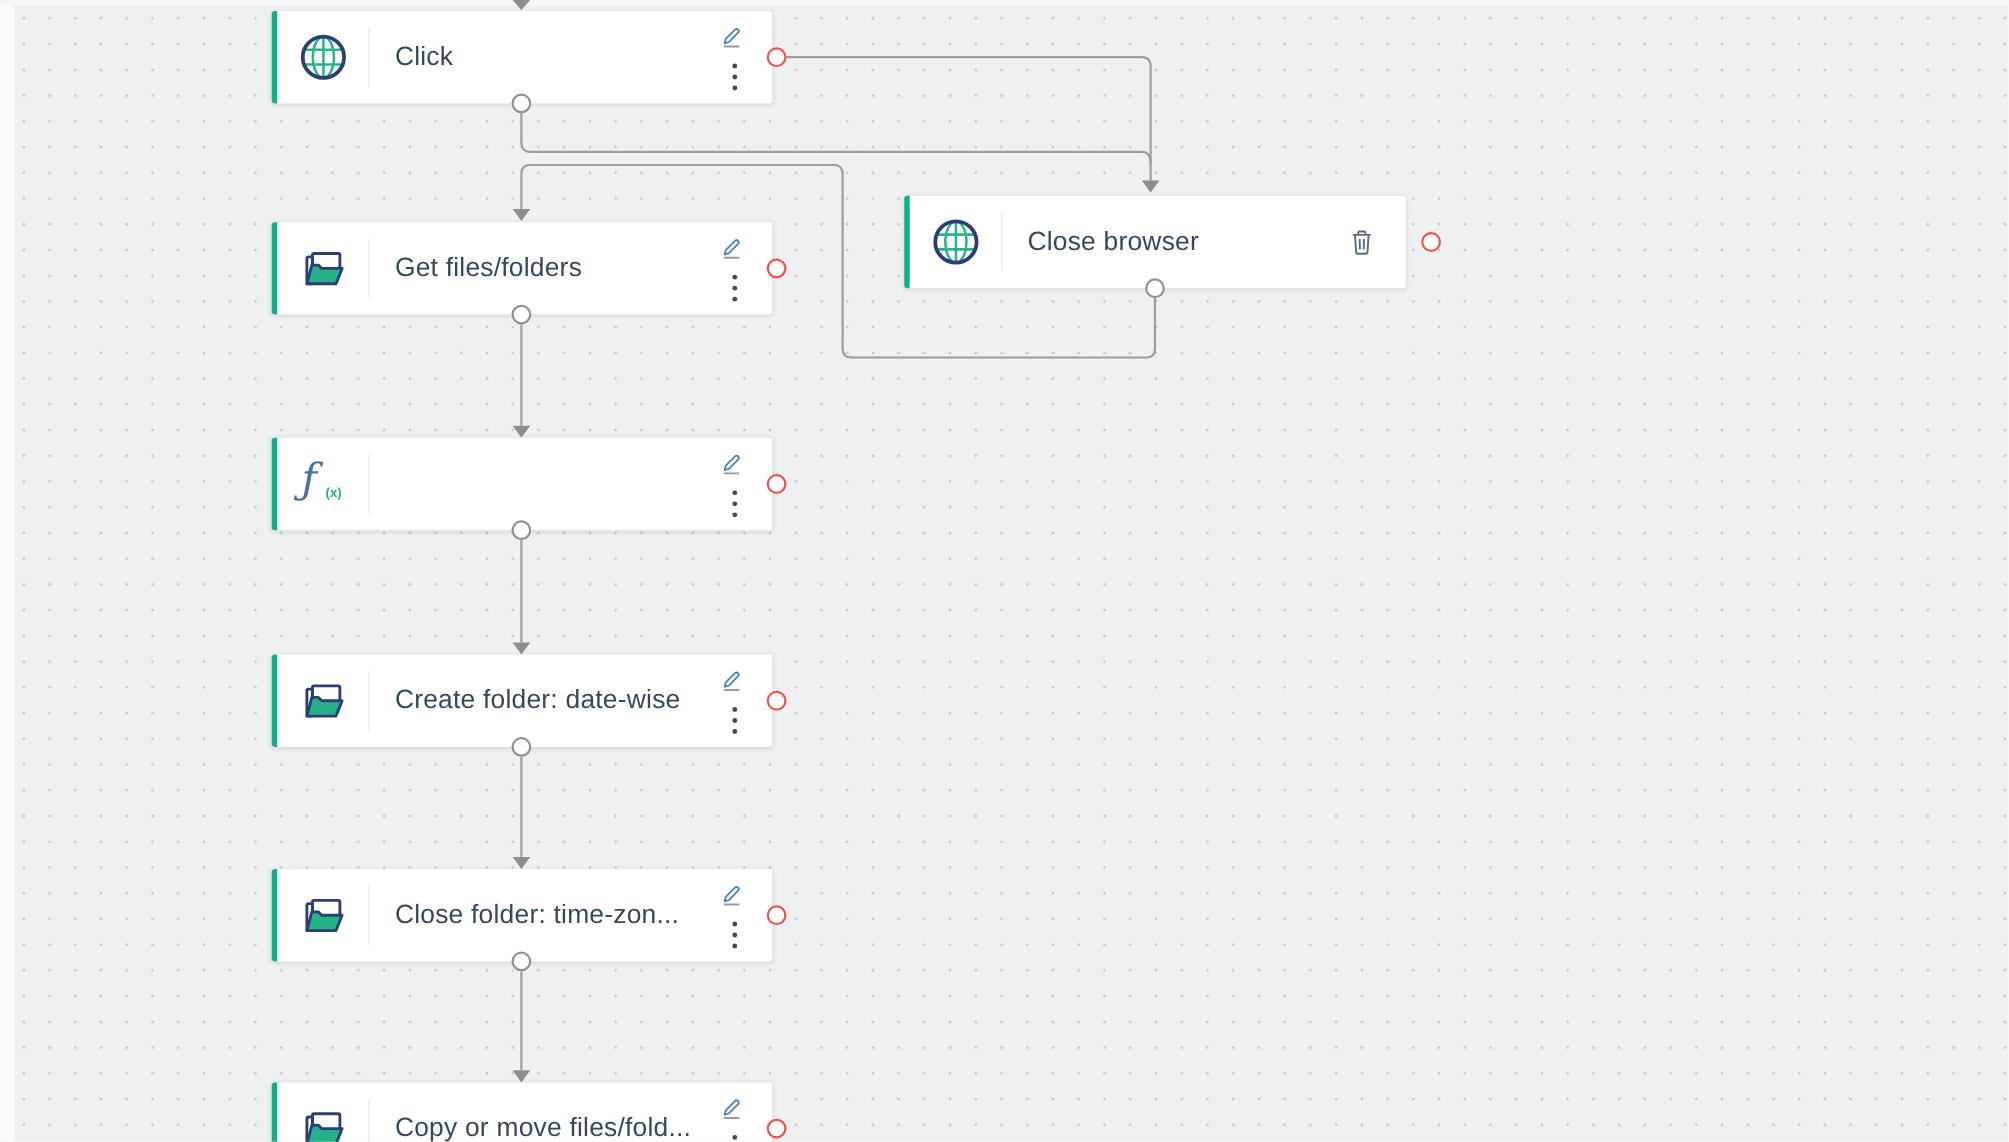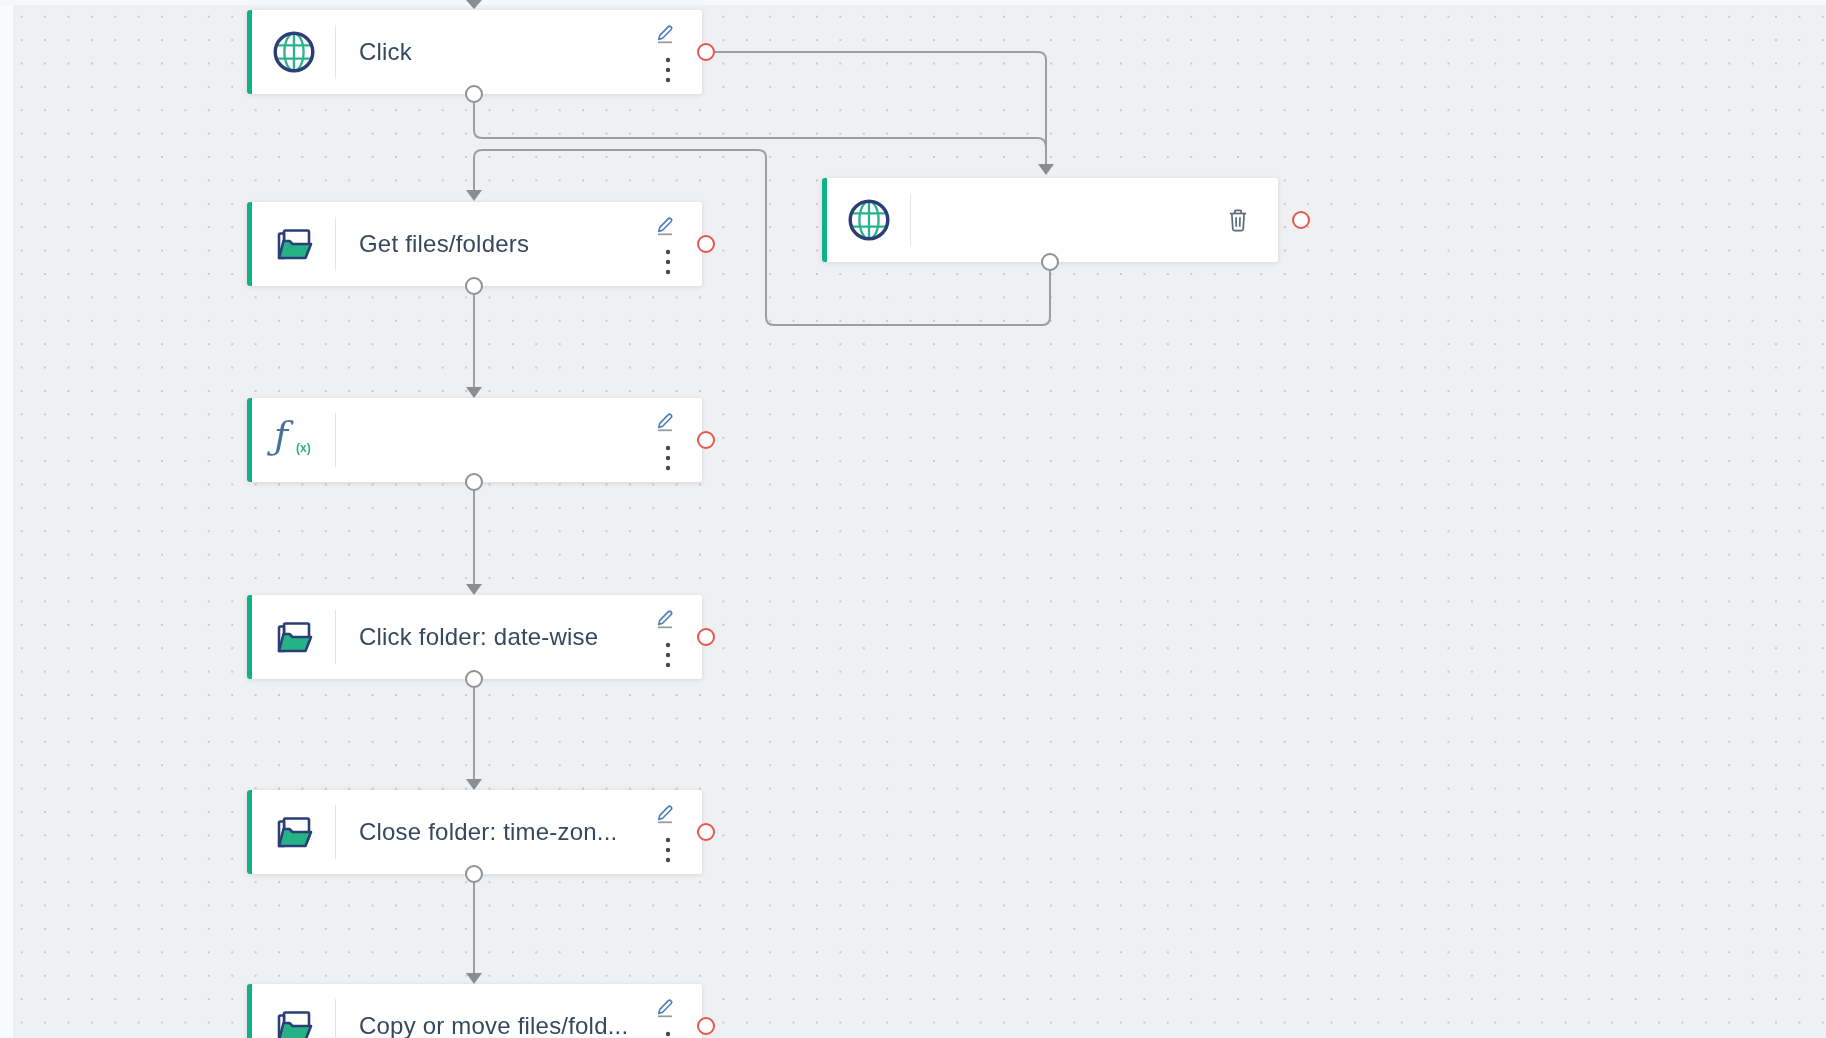--- a/index.html
+++ b/index.html
@@ -161,21 +161,21 @@
     <div class="icon-wrap">
       <svg width="48" height="46" viewBox="0 0 48 46">
         <g stroke="#2b3e76" stroke-width="2.6" stroke-linejoin="round">
           <path d="M14 22 V11 Q14 9.5 15.5 9.5 H37.5 Q39 9.5 39 11 V28" fill="#fff"></path>
           <path d="M9 37 V14 Q9 12.5 10.5 12.5 H14 V37 Z" fill="#fff"></path>
           <path d="M9 37 L13.5 20 H19.5 L22.5 23 H41 L35.5 37 Z" fill="#27b187"></path>
         </g>
       </svg>
     </div>
     <div class="divider"></div>
-    <div class="node-label">Click folder: date-wise</div>
+    <div class="node-label">Create folder: date-wise</div>
     <div class="edit-btn">
       <svg width="26" height="26" viewBox="0 0 24 24">
         <path d="M7.2 14.2 L14.9 6.4 Q16.2 5.1 17.5 6.4 Q18.8 7.7 17.5 9 L9.8 16.8 L6.2 17.9 Z" fill="none" stroke="#4c7fbe" stroke-width="1.5" stroke-linejoin="round"></path>
         <line x1="5.5" y1="20.6" x2="18.5" y2="20.6" stroke="#96999d" stroke-width="1.6"></line>
       </svg>
     </div>
     <div class="menu-btn">
       <svg width="6" height="26" viewBox="0 0 6 26" fill="#43494f">
         <circle cx="3" cy="3" r="2.2"></circle>
           <circle cx="3" cy="13" r="2.2"></circle>
@@ -247,20 +247,21 @@
         <g fill="none" stroke="#29b28b" stroke-width="2.4">
           <line x1="6.5" y1="17" x2="41.5" y2="17"></line>
             <line x1="6.5" y1="31" x2="41.5" y2="31"></line>
           <line x1="24" y1="4.5" x2="24" y2="43.5"></line>
             <ellipse cx="24" cy="24" rx="10" ry="19.5"></ellipse>
         </g>
         <circle cx="24" cy="24" r="19.6" fill="none" stroke="#2b3e76" stroke-width="3.6"></circle>
       </svg>
     </div>
     <div class="divider"></div>
+    <div class="node-label">Close browser</div>
     <div class="trash-btn">
       <svg width="24" height="26" viewBox="0 0 22 24" fill="none" stroke="#5a6b80" stroke-width="1.6">
         <path d="M3.5 6 H18.5"></path>
         <path d="M8 6 V4.3 Q8 3.2 9.1 3.2 H12.9 Q14 3.2 14 4.3 V6"></path>
         <path d="M5.3 6 L6.2 20.3 Q6.3 21.8 7.8 21.8 H14.2 Q15.7 21.8 15.8 20.3 L16.7 6"></path>
         <line x1="9.2" y1="9.5" x2="9.4" y2="18.2"></line>
         <line x1="12.8" y1="9.5" x2="12.6" y2="18.2"></line>
       </svg>
     </div>
   </div>

